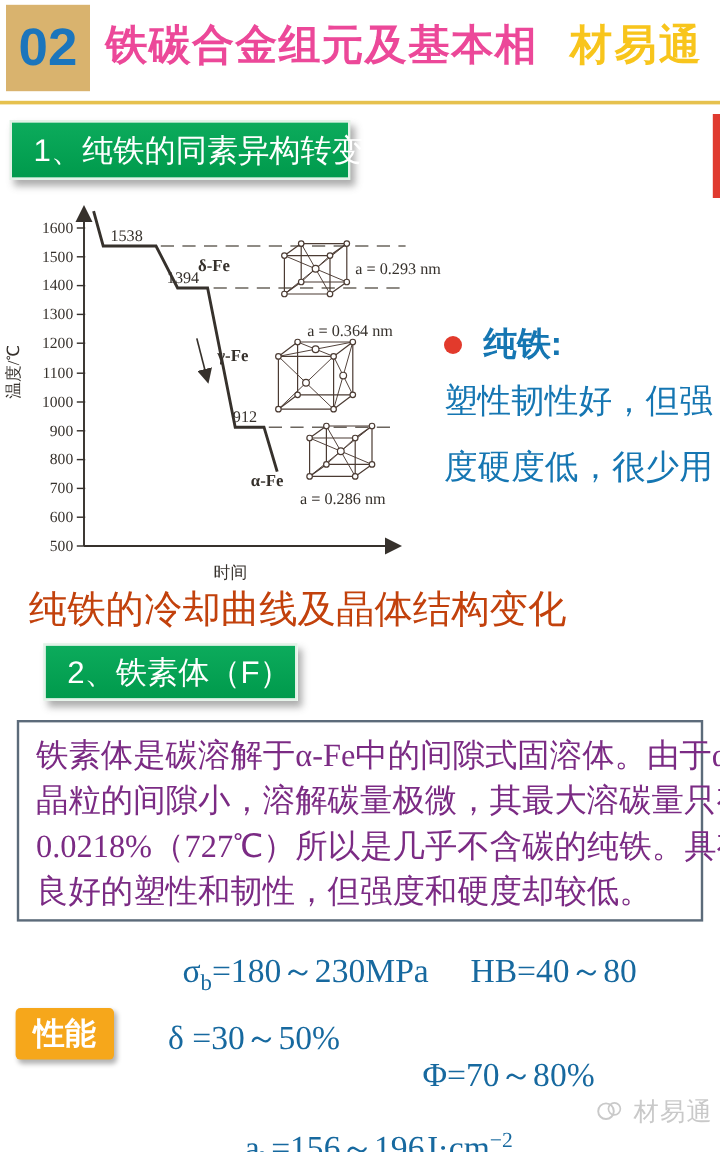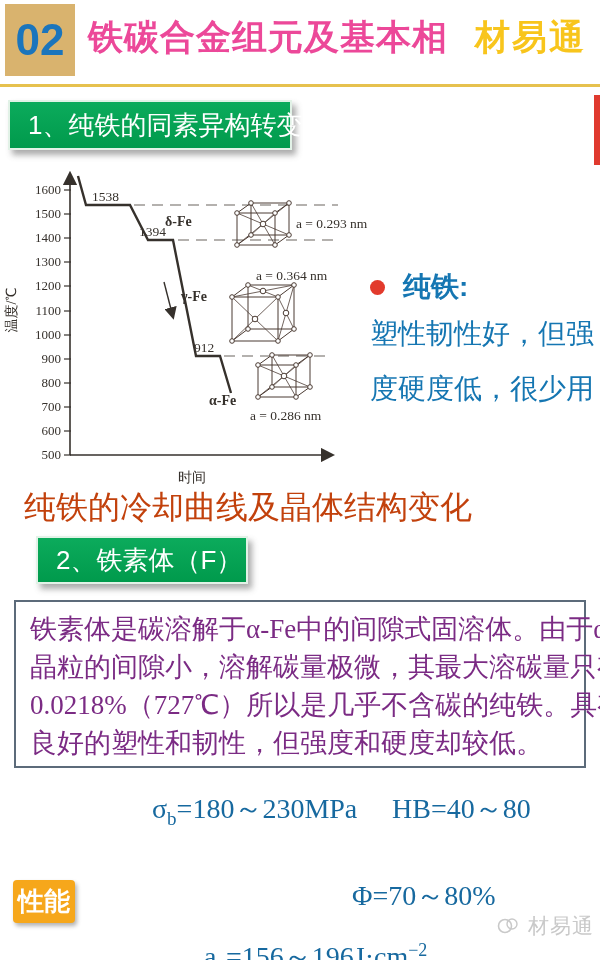--- a/index.html
+++ b/index.html
@@ -63,24 +63,24 @@
   .fbox p { white-space:nowrap; }
 
   
   .formula {
     position:absolute; color:#17699f; font-family:Liberation Serif, serif;
     font-size:28px; white-space:nowrap;
   }
   .formula sub { font-size:19px; }
   .formula sup { font-size:18px; }
   .badge {
-    position:absolute; left:13px; top:840px; width:62px; height:43px;
+    position:absolute; left:13px; top:840px; width:82px; height:43px;
     background:#f6a71b; border-radius:4px; box-shadow:2px 3px 4px rgba(0,0,0,.3);
     color:#fff; font-weight:bold; font-size:26px;
-    display:flex; align-items:center; justify-content:center;margin-top:40px;
+    display:flex; align-items:center; justify-content:center;
   }
 
   
   .wm { position:absolute; left:496px; top:912px; display:flex; align-items:center; color:#c9c9c9; }
   .wm-text { font-size:21px; letter-spacing:1px; margin-left:6px; }
 </style>
 </head>
 <body>
 
 <div class="page">
@@ -227,20 +227,23 @@
     <p>铁素体是碳溶解于α-Fe中的间隙式固溶体。由于α-Fe</p>
     <p>晶粒的间隙小，溶解碳量极微，其最大溶碳量只有</p>
     <p>0.0218%（727℃）所以是几乎不含碳的纯铁。具有</p>
     <p>良好的塑性和韧性，但强度和硬度却较低。</p>
   </div>
 
   <div class="formula" style="left:152px; top:790px;">
     <span>σ</span><sub>b</sub><span>=180～230MPa</span>
   </div>
   <div class="formula" style="left:392px; top:790px;">HB=40～80</div>
+  <div class="formula" style="left:140px; top:846px;">
+    <span>δ </span><span>=30～50%</span>
+  </div>
   <div class="formula" style="left:352px; top:877px;">
     <span>Φ</span><span>=70～80%</span>
   </div>
   <div class="formula" style="left:204px; top:896px;margin-top:42px;">
     <span>a</span><sub>k</sub><span>=156～196J·cm</span><sup>−2</sup>
   </div>
 
   <div class="badge">性能</div>
 
   <div class="wm">

